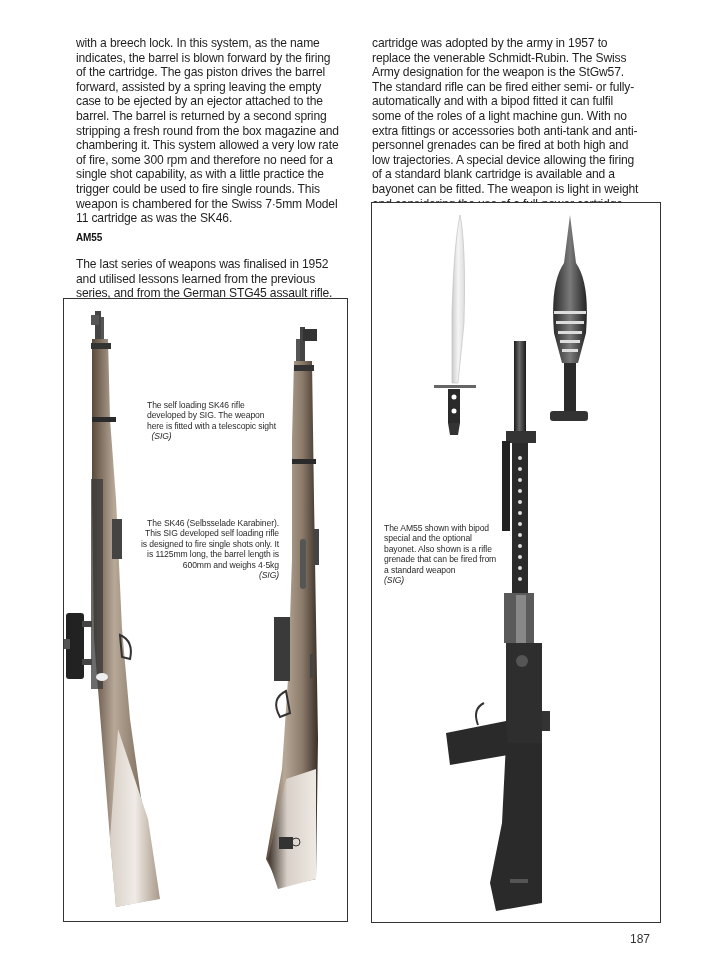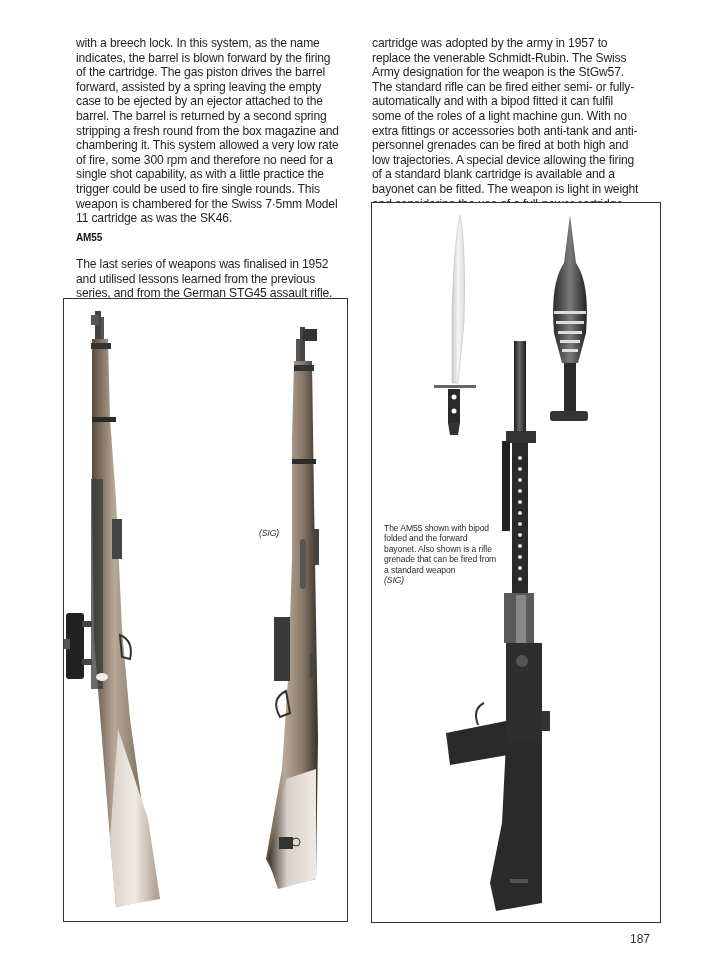--- a/index.html
+++ b/index.html
@@ -88,22 +88,26 @@
       <rect x="210" y="318" width="16" height="64" fill="#3a3a3a"></rect>
       <path d="M222 392 Q206 400 216 418 L226 414 Z" fill="none" stroke="#333" stroke-width="2"></path>
       <rect x="246" y="355" width="3" height="24" fill="#444"></rect>
       <path d="M222 480 L252 470 L252 580 L214 590 L204 560 Z" fill="url(#woodlight2)"></path>
       <rect x="215" y="538" width="14" height="12" fill="#333"></rect>
       <circle cx="232" cy="543" r="4" fill="none" stroke="#333" stroke-width="1"></circle>
     </g>
     <path d="M54 430 L84 520 L96 600 L52 608 L46 540 Z" fill="url(#woodlight)"></path>
   </svg>
 
+  <div id="cap-sk46-scope" class="caption">
+    <span>The self loading SK46 rifle developed by SIG. The weapon here is fitted with a telescopic sight</span>
+    &nbsp;&nbsp;<i>(SIG)</i>
+  </div>
   <div id="cap-sk46" class="caption">
-    <br>
+    <span>The SK46 (Selbsselade Karabiner). This SIG developed self loading rifle is designed to fire single shots only. It is 1125mm long, the barrel length is 600mm and weighs 4·5kg</span><br>
     <i>(SIG)</i>
   </div>
 </div>
 
 <div id="frame-right" class="frame">
   <svg width="288" height="719" viewBox="0 0 288 719">
     <defs>
       <linearGradient id="metal" x1="0" x2="1" y1="0" y2="0">
         <stop offset="0" stop-color="#1a1a1a"></stop>
         <stop offset="0.45" stop-color="#6a6a6a"></stop>
@@ -166,18 +170,18 @@
       <circle cx="150" cy="458" r="6" fill="#555"></circle>
       <path d="M74 530 L134 518 L136 552 L78 562 Z" fill="#2a2a2a"></path>
       <path d="M112 500 Q100 506 106 522" fill="none" stroke="#333" stroke-width="2"></path>
       <rect x="170" y="508" width="8" height="20" fill="#333"></rect>
       <path d="M134 540 L170 540 L170 700 L124 708 L118 680 L130 620 Z" fill="#2a2a2a"></path>
       <rect x="138" y="676" width="18" height="4" fill="#555"></rect>
     </g>
   </svg>
 
   <div id="cap-am55" class="caption">
-    <span>The AM55 shown with bipod folded and the forward bayonet. Also shown is a rifle grenade that can be fired from a standard weapon</span><br>
+    <span>The AM55 shown with bipod special and the optional bayonet. Also shown is a rifle grenade that can be fired from a standard weapon</span><br>
     <i>(SIG)</i>
   </div>
 </div>
 
 <div class="page-num">187</div>
 
 </body></html>

